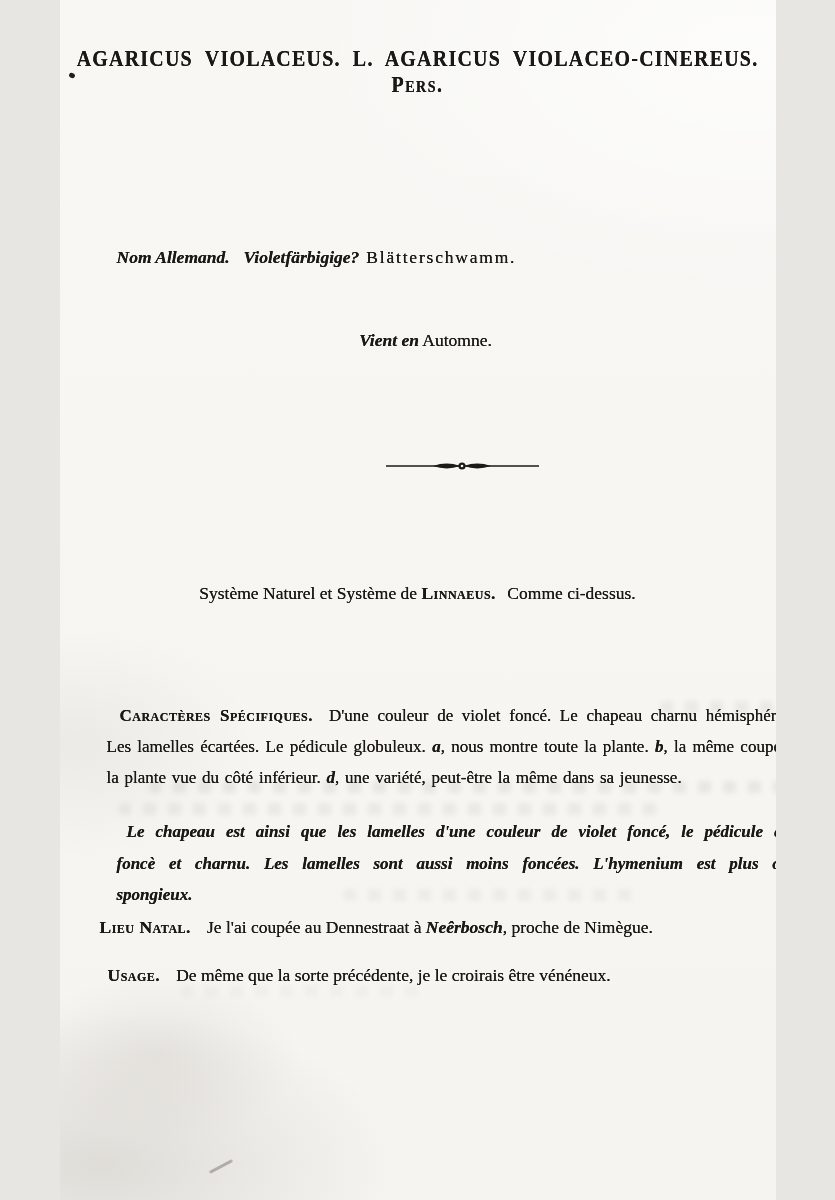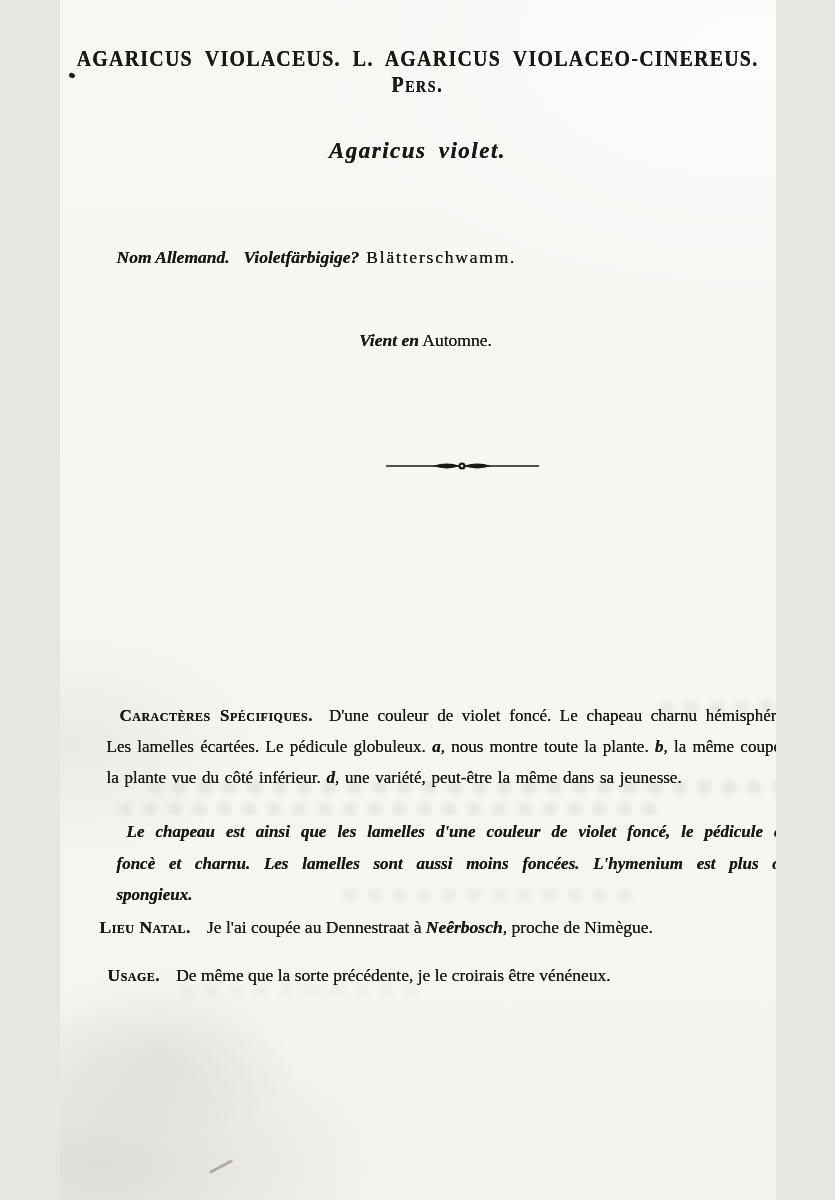--- a/index.html
+++ b/index.html
@@ -98,39 +98,43 @@
   <div class="ghost g5"></div>
   <div class="scratch"></div>
 
   <div class="ink-dot"></div>
 
   <h1 class="main-title txt">
     <span>AGARICUS VIOLACEUS. L. AGARICUS VIOLACEO-CINEREUS.</span>
     <span class="t-author sc">Pers.</span>
   </h1>
 
-  <h2 class="species-title txt">Agaricus violet.</h2>
 
   <p class="german-line txt">
     <span class="bi">Nom Allemand.</span><span class="gap"></span><span class="bi">Violetfärbigige?</span><span class="gap-sm"></span><span class="spaced">Blätterschwamm.</span>
   </p>
 
   <p class="season-line txt">
     <span class="bi">Vient en</span>
     <span>Automne.</span>
   </p>
 
   <svg class="divider" viewBox="0 0 155 14" xmlns="http://www.w3.org/2000/svg">
     <path d="M1 7 H154" stroke="#1c1a17" stroke-width="1.5" fill="none"></path>
     <path d="M48 7 Q62 2.2 75 7 Q62 11.8 48 7 Z" fill="#1c1a17"></path>
     <path d="M79 7 Q92 2.2 106 7 Q92 11.8 79 7 Z" fill="#1c1a17"></path>
     <circle cx="77" cy="7" r="3.6" fill="#1c1a17"></circle>
     <circle cx="77" cy="7" r="1.3" fill="#f7f6f3"></circle>
   </svg>
 
+  <p class="system-line txt">
+    <span>Système Naturel et Système de</span>
+    <span class="sc">Linnaeus.</span><span class="gap-sm"></span>
+    <span>Comme ci-dessus.</span>
+  </p>
 
 
   <p class="specific-para txt">
     <span class="sc">Caractères Spécifiques.</span><span class="label-gap"></span><span>D'une couleur de violet foncé. Le chapeau charnu hémisphérique ponctué. Les lamelles écartées. Le pédicule globuleux.</span>
     <span class="bi">a</span><span>, nous montre toute la plante.</span>
     <span class="bi">b</span><span>, la même coupée en deux.</span>
     <span class="bi">c</span><span>, la plante vue du côté inférieur.</span>
     <span class="bi">d</span><span>, une variété, peut-être la même dans sa jeunesse.</span>
   </p>
 

